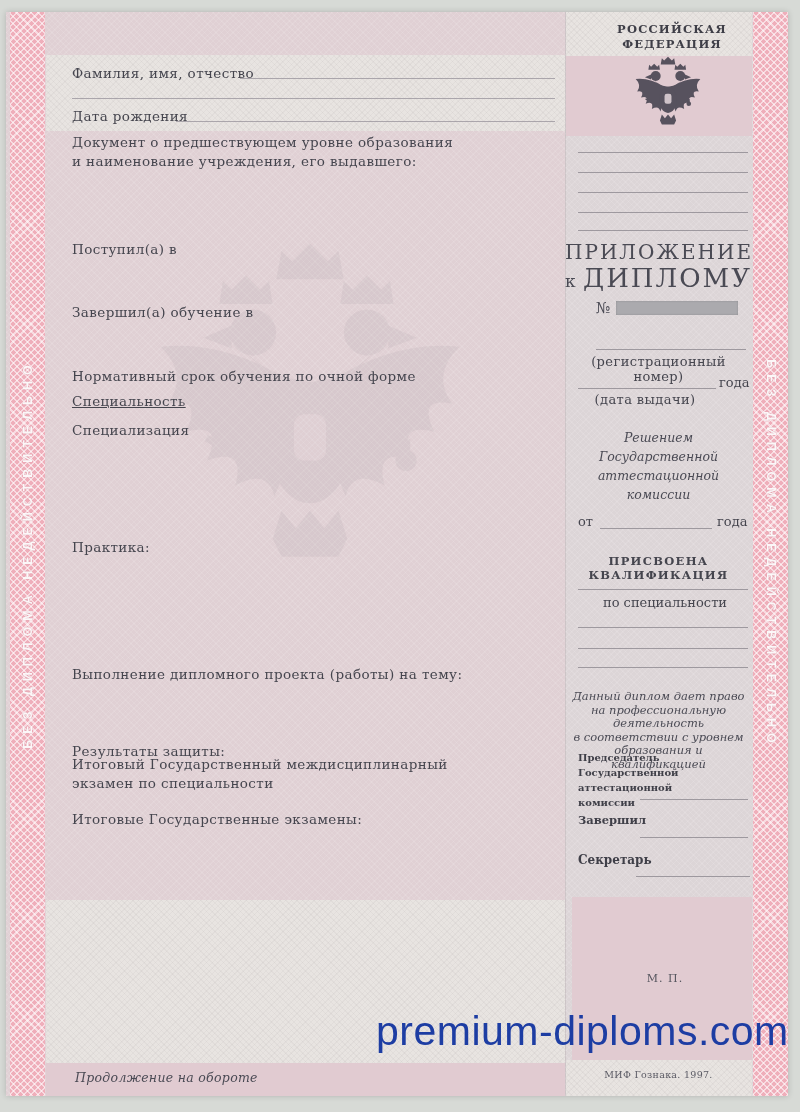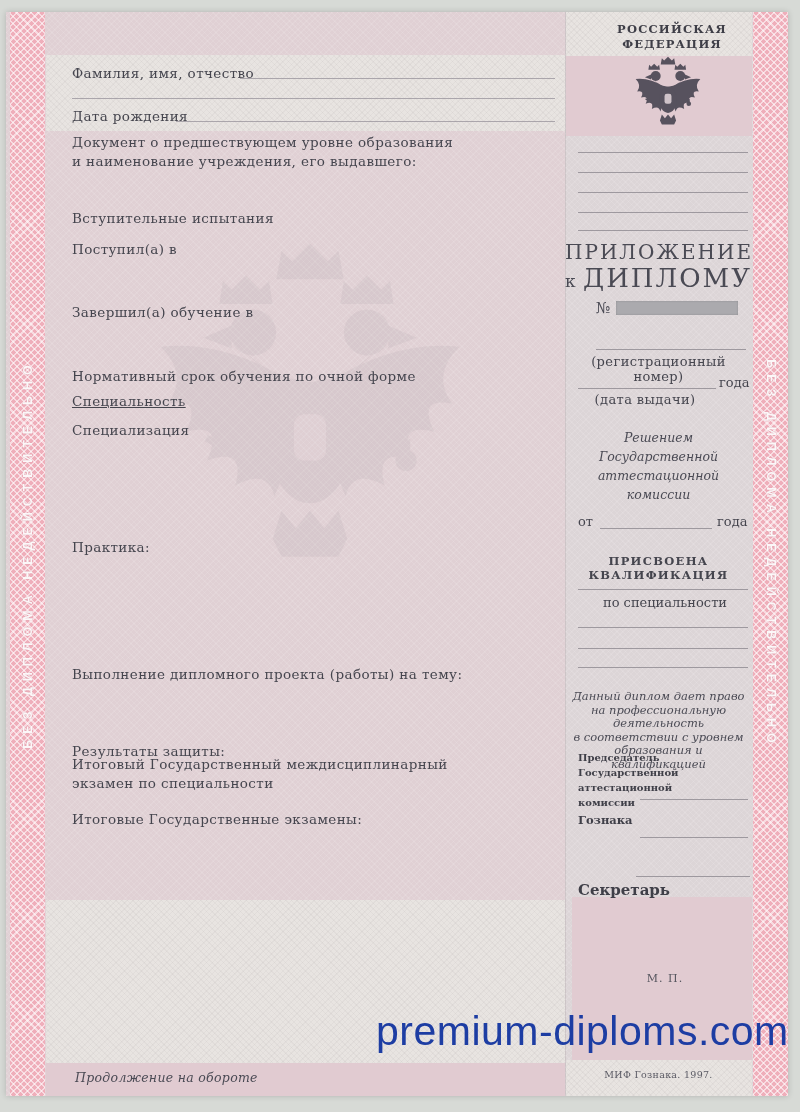--- a/index.html
+++ b/index.html
@@ -153,21 +153,20 @@
 
   <div class="fld" style="top:64px;">Фамилия, имя, отчество</div>
   <div class="rline" style="left:240px;top:78px;width:315px;"></div>
   <div class="rline" style="left:72px;top:98px;width:483px;"></div>
 
   <div class="fld" style="top:107px;">Дата рождения</div>
   <div class="rline" style="left:176px;top:121px;width:379px;"></div>
 
   <div class="fld" style="top:133px;">Документ о предшествующем уровне образования
 и наименование учреждения, его выдавшего:</div>
-  <div class="fld" style="top:209px;">Вступительные испытания</div>
   <div class="fld" style="top:240px;">Поступил(а) в</div>
   <div class="fld" style="top:303px;">Завершил(а) обучение в</div>
   <div class="fld" style="top:367px;">Нормативный срок обучения по очной форме</div>
   <div class="fld" style="top:392px;text-decoration:underline;">Специальность</div>
   <div class="fld" style="top:421px;">Специализация</div>
   <div class="fld" style="top:538px;">Практика:</div>
   <div class="fld" style="top:665px;">Выполнение дипломного проекта (работы)  на тему:</div>
   <div class="fld" style="top:722px;margin-top:20px;">Результаты защиты:</div>
   <div class="fld" style="top:755px;">Итоговый Государственный междисциплинарный
 экзамен по специальности</div>
@@ -249,24 +248,24 @@
 на профессиональную деятельность
 в соответствии с уровнем
 образования и квалификацией</div>
 
   <div class="sig-label" style="top:750px;font-size:10px;line-height:15px;">Председатель
 Государственной
 аттестационной
 комиссии</div>
   <div class="grayline" style="left:640px;top:799px;width:108px;"></div>
 
-  <div class="sig-label" style="top:813px;font-size:11.5px;">Гознака</div>
+  <div class="sig-label" style="top:813px;font-size:11.5px;">Завершил</div>
   <div class="grayline" style="left:640px;top:837px;width:108px;"></div>
 
-  <div class="sig-label" style="top:853px;font-size:15px;margin-top:28px;">Секретарь</div>
+  <div class="sig-label" style="top:853px;font-size:12px;">Секретарь</div>
   <div class="grayline" style="left:636px;top:876px;width:114px;"></div>
 
   <div class="rc mp">М. П.</div>
 
   <div class="footer-left">Продолжение на обороте</div>
   <div class="rc imprint">МИФ Гознака. 1997.</div>
 
   <div class="watermark">premium-diploms.com</div>
 
 </div>

